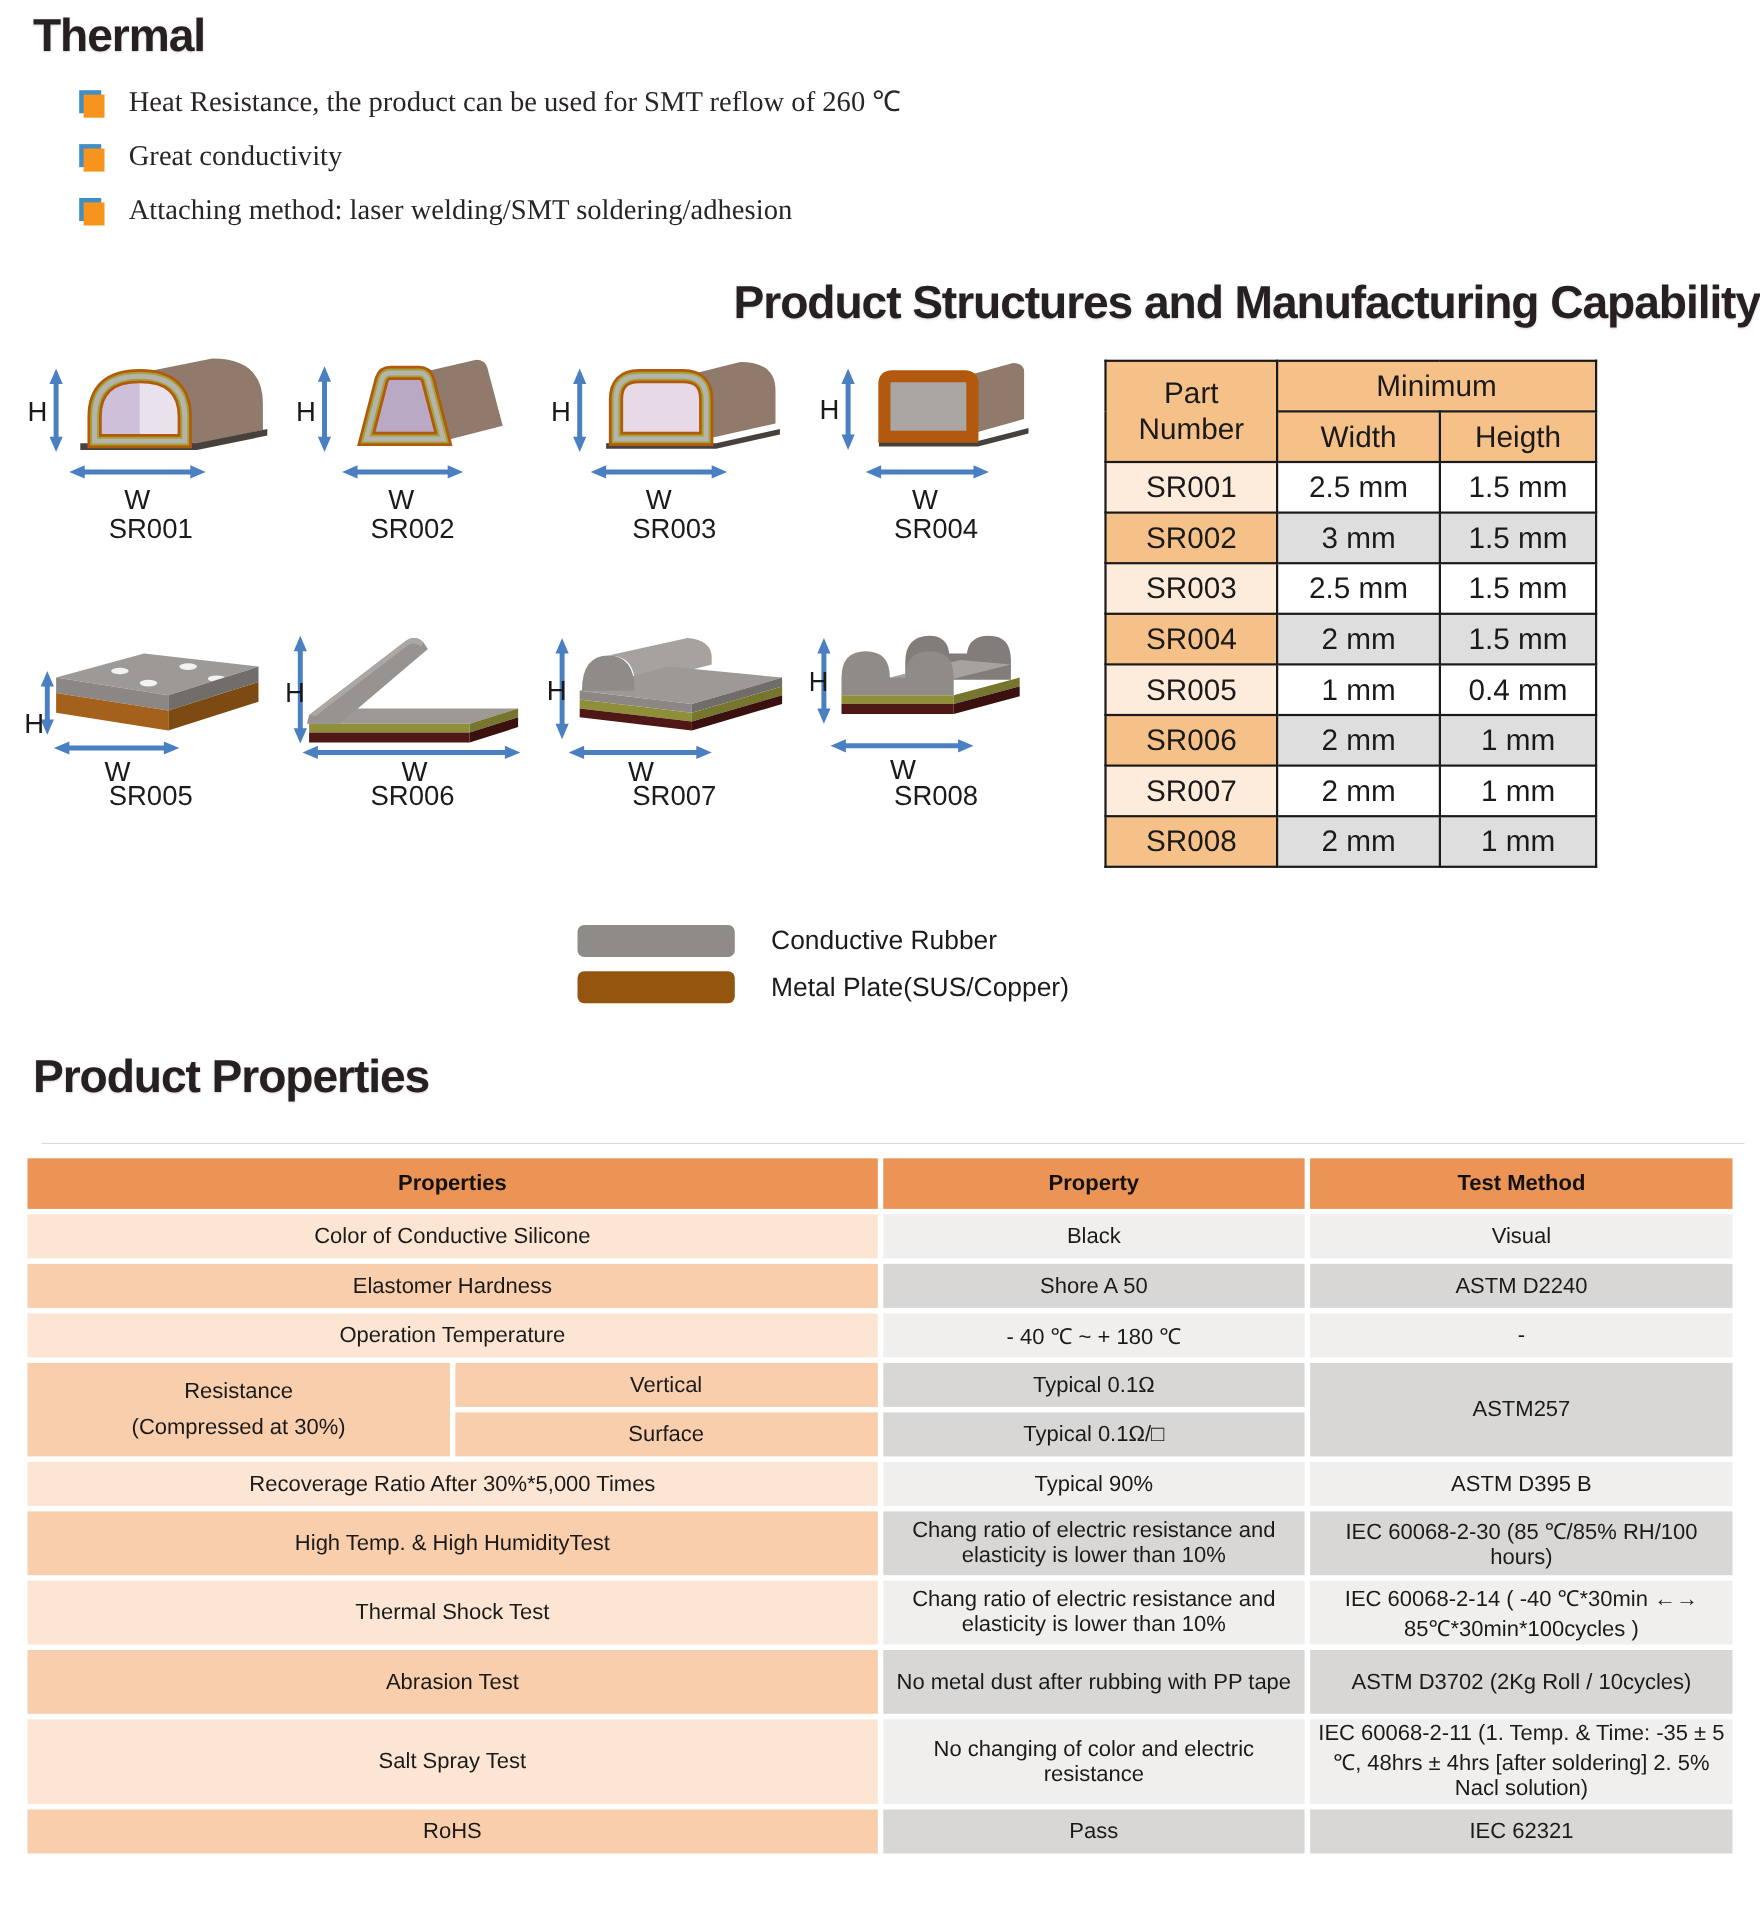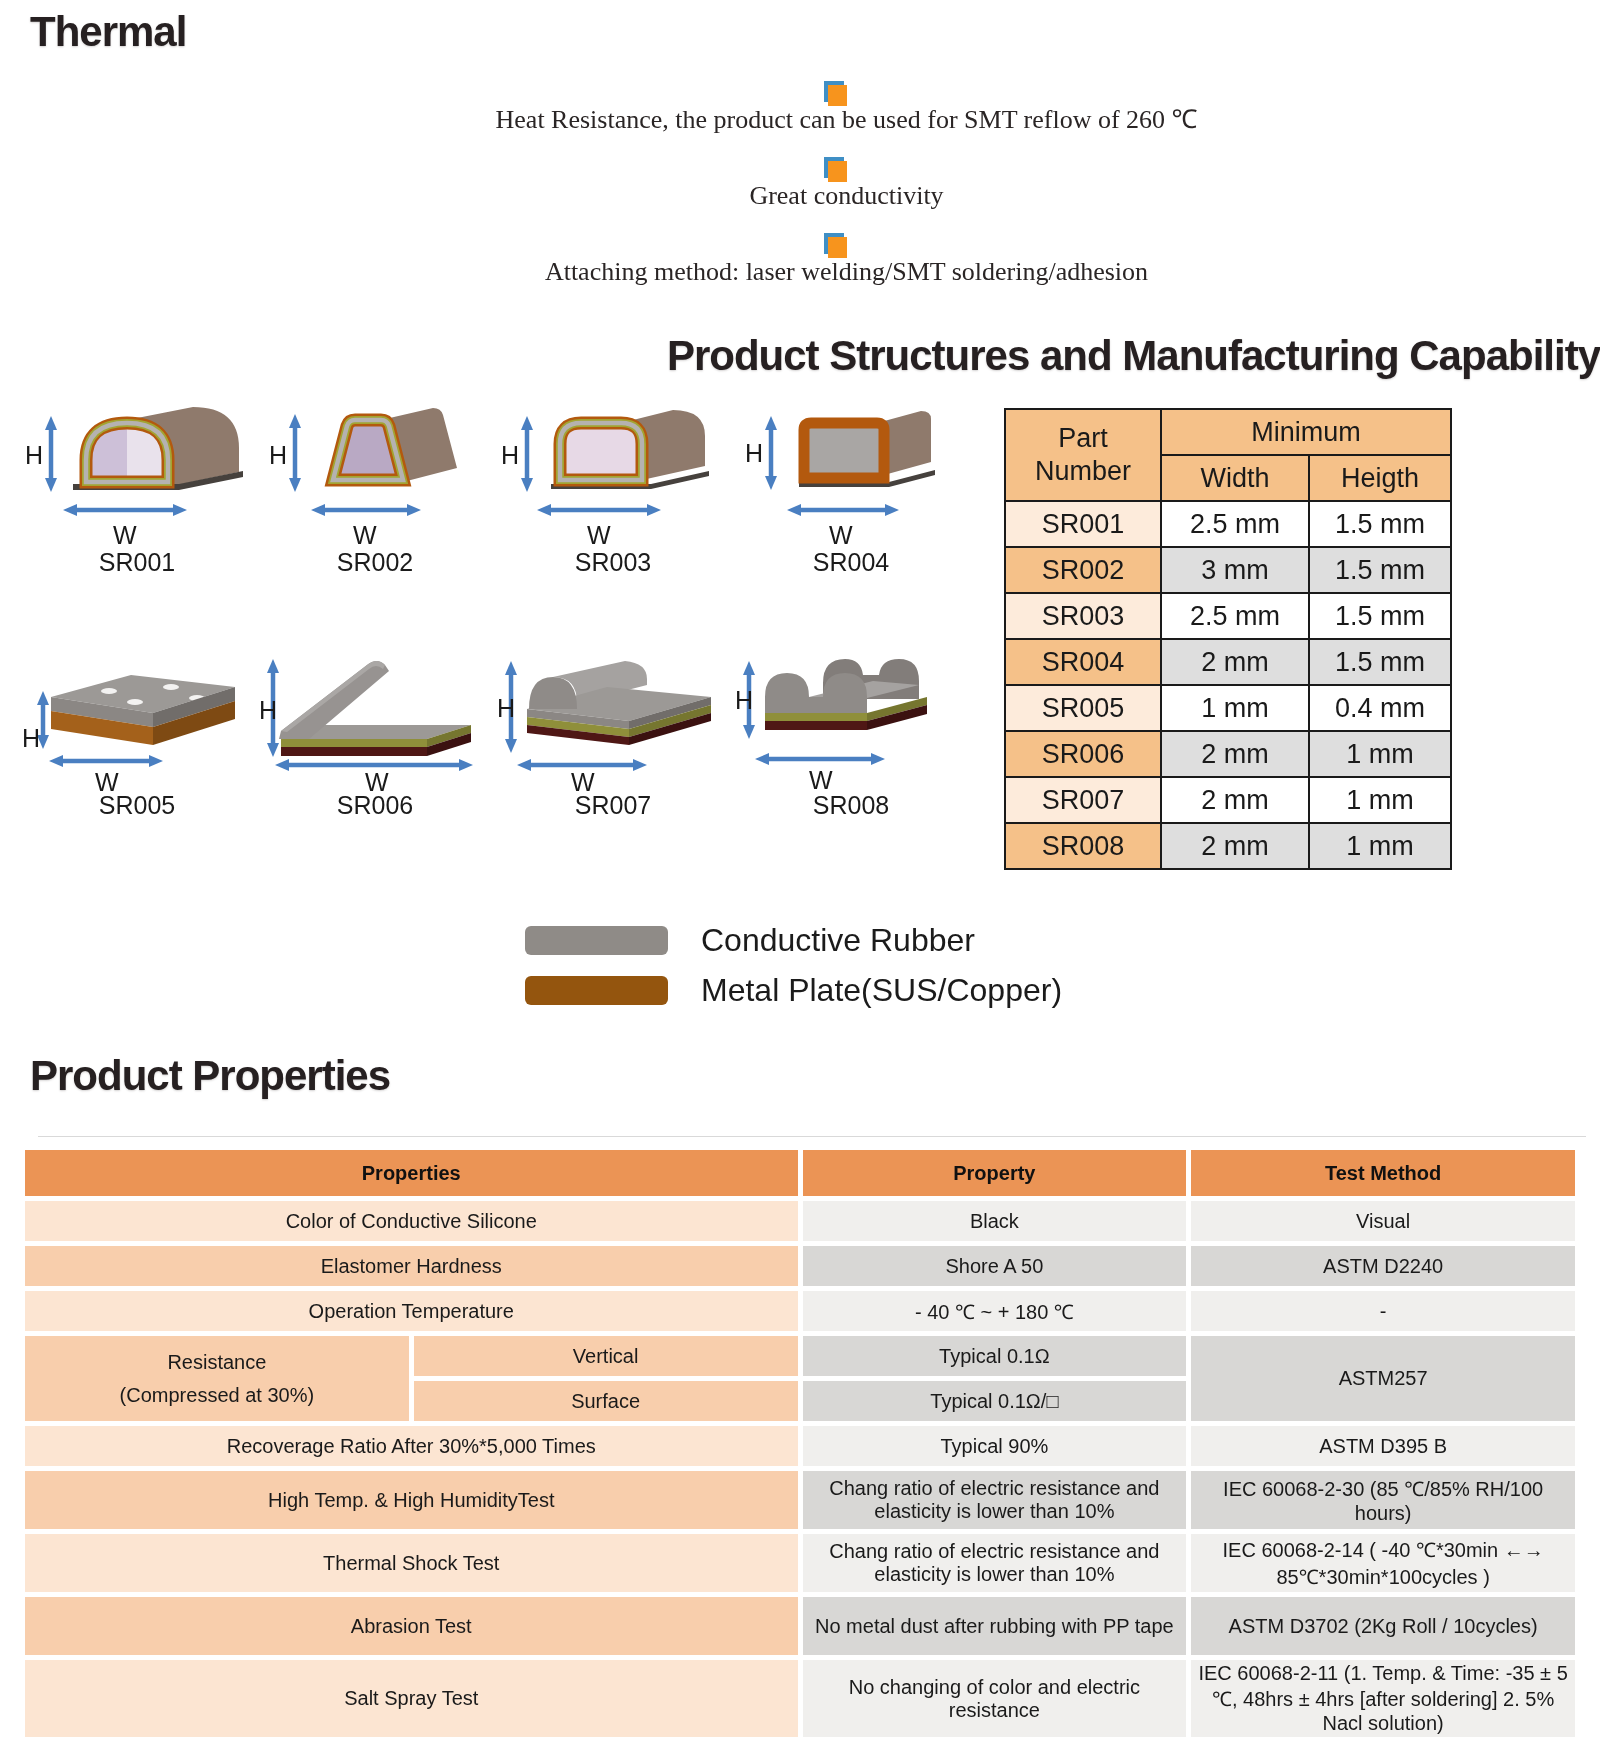--- a/index.html
+++ b/index.html
@@ -7,21 +7,21 @@
 
   
   h1.sec{font-family:"Liberation Sans",sans-serif;font-weight:800;font-size:42px;
          color:#262021;margin:0;letter-spacing:-1px;text-shadow:0 1px 2px rgba(80,70,70,.25);}
   #features-title{padding:8px 0 0 30px;}
   #structures-title{padding:26px 0 0 30px;text-align:right;}
   #properties-title{padding:30px 0 0 30px;}
 
   
   .feat-list{margin:22px 0 0 72px;}
-  .feat-item{display:flex;align-items:center;margin-bottom:19px;flex-direction:column;}
+  .feat-item{display:flex;align-items:flex-end;margin-bottom:19px;}
   .bullet{position:relative;width:24px;height:26px;flex:0 0 24px;margin-top:3px;}
   .bullet .blue{position:absolute;left:0;top:0;width:20px;height:21px;background:#3f8fc5;}
   .bullet .orange{position:absolute;left:4px;top:4px;width:19px;height:21px;background:#f7941d;}
   .feat-text{font-family:"Liberation Serif",serif;font-size:26px;color:#2a2525;margin-left:21px;line-height:30px;}
 
   
   .structures-wrap{display:flex;margin:18px 0 0 18px;}
   .figures-grid{display:grid;grid-template-columns:repeat(4,238px);grid-row-gap:14px;width:952px;}
   .figure{display:flex;flex-direction:column;align-items:center;}
   .figure svg{display:block;}
@@ -47,21 +47,21 @@
   td.pt-head{background:#f5c189;}
   .w-part{width:142px;} .w-width{width:134px;} .w-height{width:128px;}
   .pre{white-space:pre-line;line-height:33px;}
   td.pn-a{background:#fdebdb;} td.pn-b{background:#f5c189;}
   td.dv-a{background:#ffffff;} td.dv-b{background:#dedede;}
 
   
   .legend{margin:52px 0 0 525px;}
   .legend-row{display:flex;align-items:center;margin-bottom:13px;}
   .legend-swatch{width:143px;height:29px;border-radius:6px;flex:0 0 143px;}
-  .legend-label{font-size:32px;color:#1b1b1b;margin-left:33px;}
+  .legend-label{font-size:24px;color:#1b1b1b;margin-left:33px;}
 
   
   .divider{height:1px;background:#d9d9d9;margin:36px 14px 0 38px;}
   table.props{border-collapse:separate;border-spacing:5px;margin:8px 0 0 20px;
               table-layout:fixed;width:1560px;font-size:20px;}
   table.props td{text-align:center;vertical-align:middle;padding:2px 6px;}
   td.hd{background:#eb9455;font-weight:bold;color:#111;height:42px;font-size:20px;}
   td.pch-a{background:#fce5d2;} td.pch-b{background:#f8ceac;}
   td.g-a{background:#f0efed;} td.g-b{background:#d8d7d5;}
   tr.h38 td{height:36px;} tr.h56 td{height:54px;}

